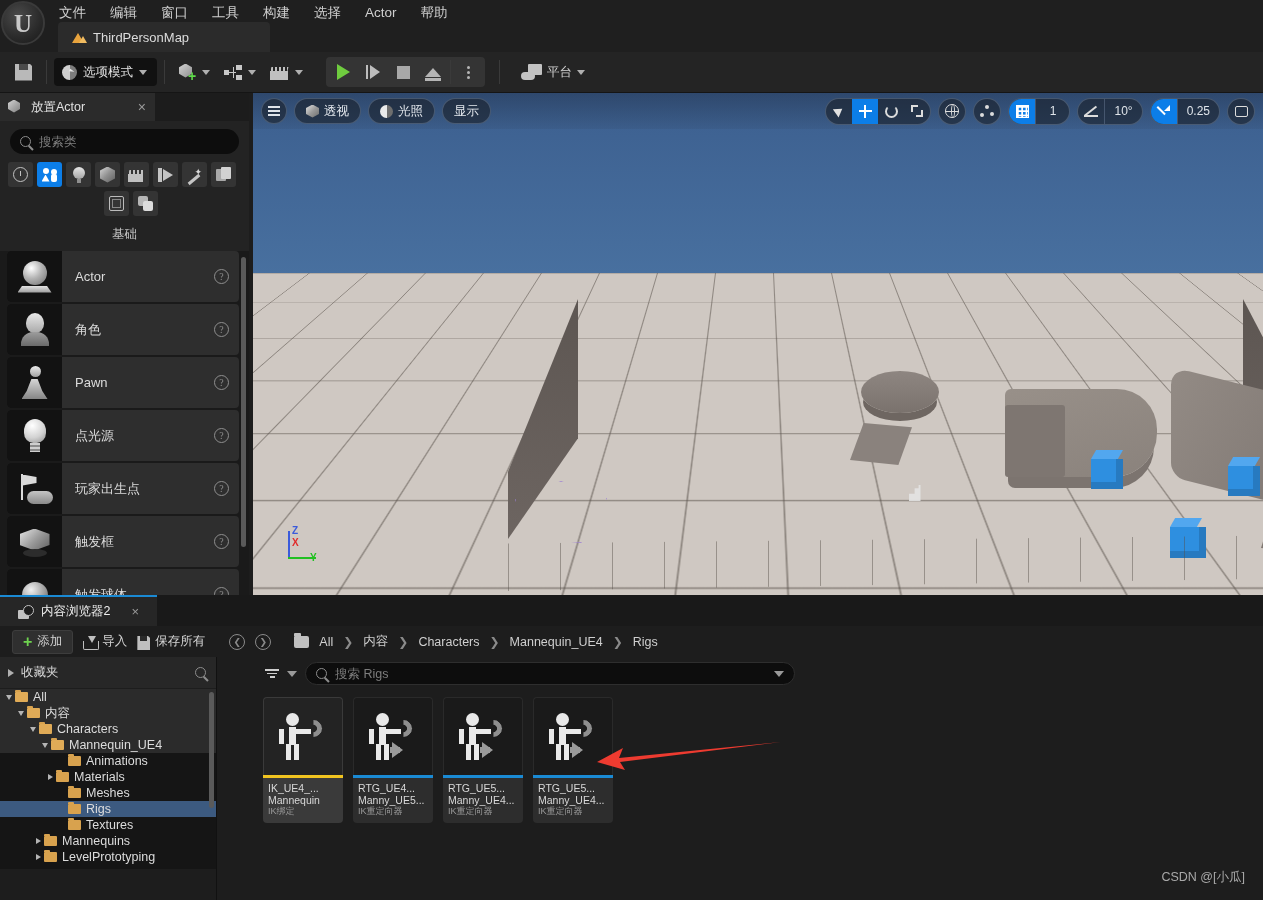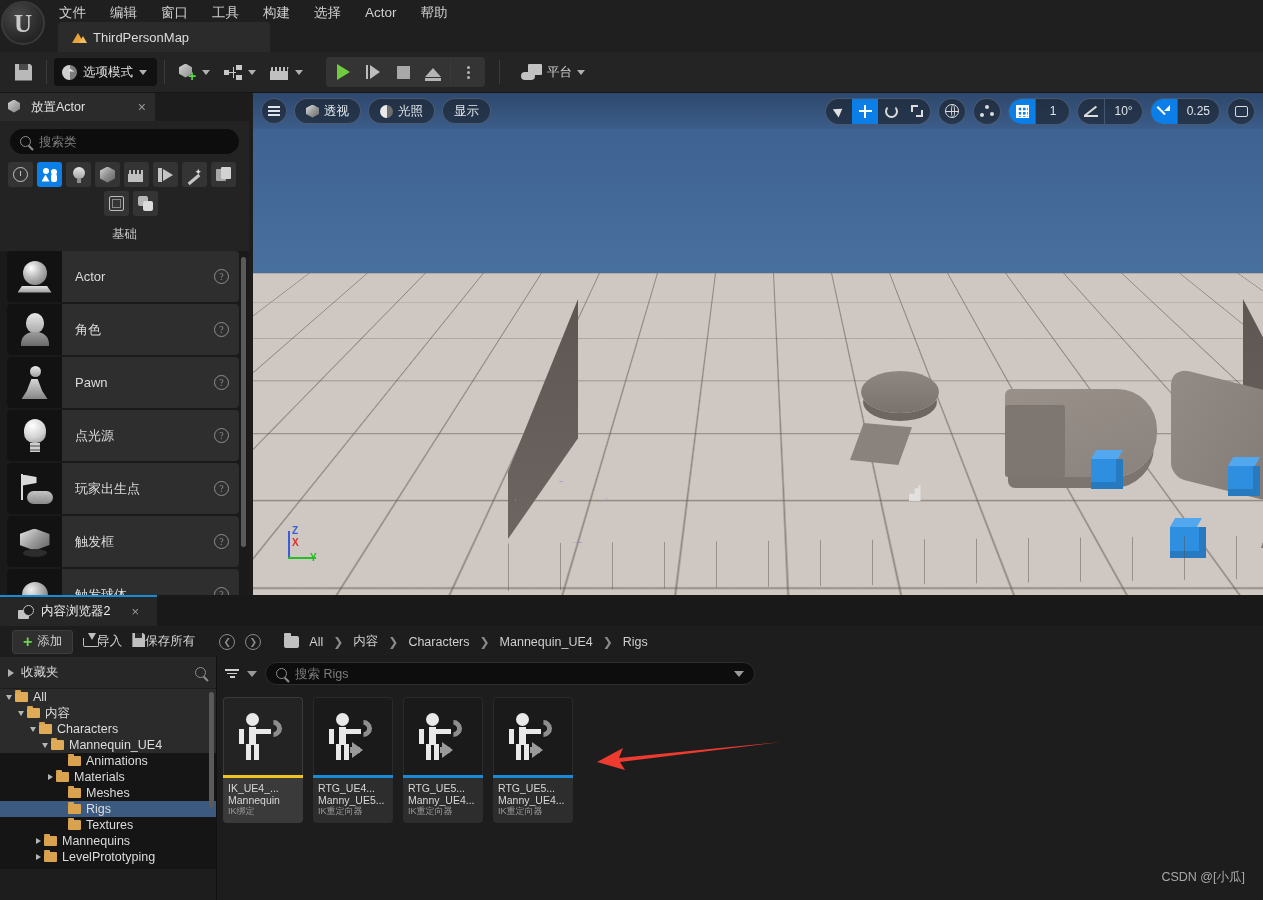--- a/index.html
+++ b/index.html
@@ -478,39 +478,39 @@
     box-shadow:0 3px 0 #c3c3c3, 0 6px 0 #c3c3c3;}
   .cb-tab-x { margin-left:14px; font-size:13px; color:#9a9a9a; }
 
   .cb-toolbar { height:31px; display:flex; align-items:center; padding:0 12px; gap:10px;
     font-size:12.5px; color:#d3d3d3; background:#1d1d1d; }
   .add-btn {
     display:flex; align-items:center; gap:5px; height:24px; padding:0 10px;
     background:#2f2f2f; border:1px solid #3d3d3d; border-radius:3px; cursor:default;
   }
   .add-btn .plus { color:#6ed34f; font-size:16px; line-height:14px; font-weight:700; }
-  .tb-mini { display:flex; align-items:flex-start; cursor:default; }
+  .tb-mini { display:flex; align-items:flex-end; gap:5px; cursor:default; }
   .imp-ico{width:14px;height:14px;position:relative;}
   .imp-ico::before{content:"";position:absolute;left:0;bottom:0;width:14px;height:8px;
     border:1.5px solid #bfbfbf;border-top:0;border-radius:0 0 2px 2px;}
   .imp-ico::after{content:"";position:absolute;left:5px;top:0;width:0;height:0;
     border-left:4px solid transparent;border-right:4px solid transparent;border-top:7px solid #bfbfbf;}
   .sv-ico{width:13px;height:14px;position:relative;}
   .sv-ico::before{content:"";position:absolute;inset:0;background:#bfbfbf;
     clip-path:polygon(0 0,82% 0,100% 16%,100% 100%,0 100%);}
   .sv-ico::after{content:"";position:absolute;left:3px;top:0;width:7px;height:5px;background:#2a2a2a;}
   .nav-circ { width:16px;height:16px;border:1.4px solid #8a8a8a;border-radius:50%;
     display:flex;align-items:center;justify-content:center;color:#8a8a8a;font-size:9px;}
   .folder-ico{width:15px;height:12px;background:#c0c0c0;border-radius:1px 2px 2px 2px;position:relative;}
   .folder-ico::before{content:"";position:absolute;left:0;top:-3px;width:7px;height:3px;
     background:#c0c0c0;border-radius:1px 1px 0 0;}
   .crumb { color:#cfcfcf; cursor:default; }
   .crumb-sep { color:#8a8a8a; font-size:12px; }
 
-  .cb-body { display:flex; height:243px; }
+  .cb-body { display:flex; height:243px;gap:40px; }
   .cb-left { width:217px; background:#1d1d1d; border-right:1px solid #111; position:relative; }
   .coll-row {
     height:31px; display:flex; align-items:center; padding:0 10px 0 8px;
     font-size:12.5px; color:#d8d8d8; background:#272727; margin-bottom:1px; cursor:default;
   }
   .tri { width:0;height:0; margin-right:7px; }
   .tri.right { border-left:6px solid #b0b0b0; border-top:4px solid transparent;
     border-bottom:4px solid transparent; }
   .tri.down { border-top:6px solid #b0b0b0; border-left:4px solid transparent;
     border-right:4px solid transparent; }

